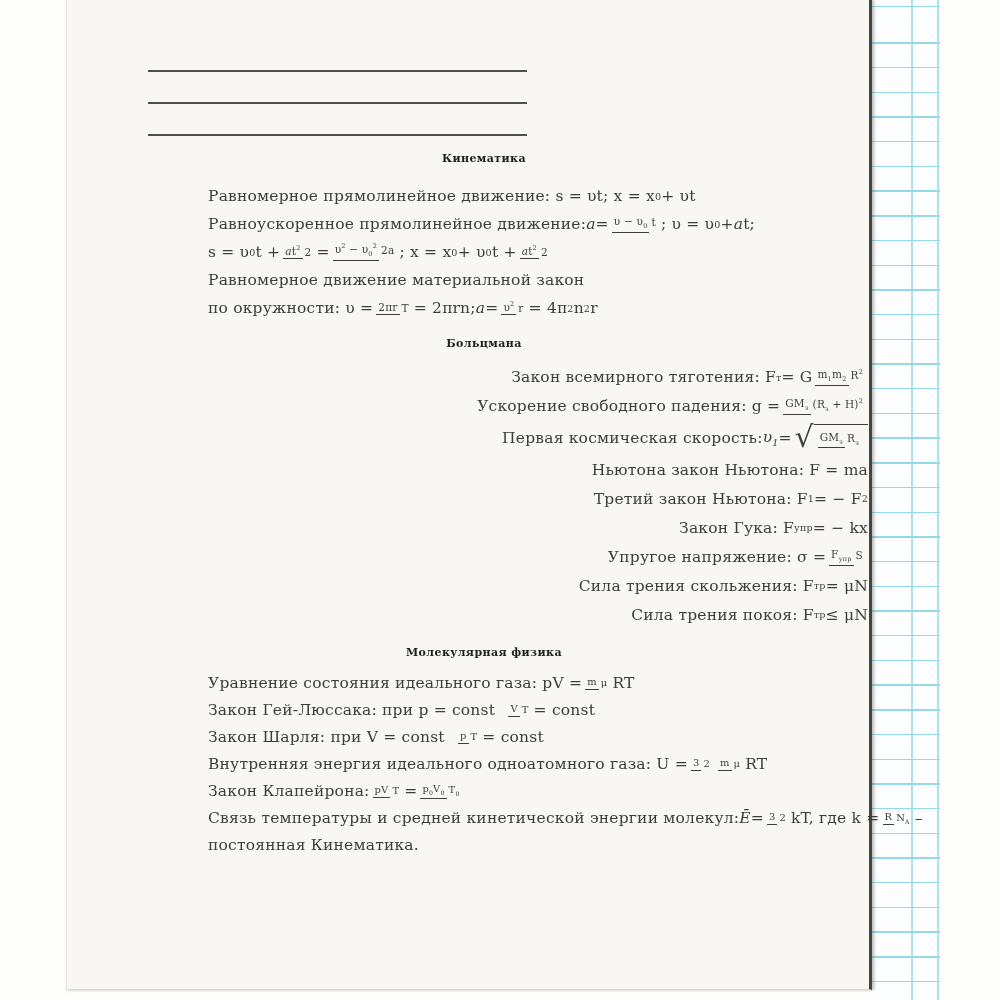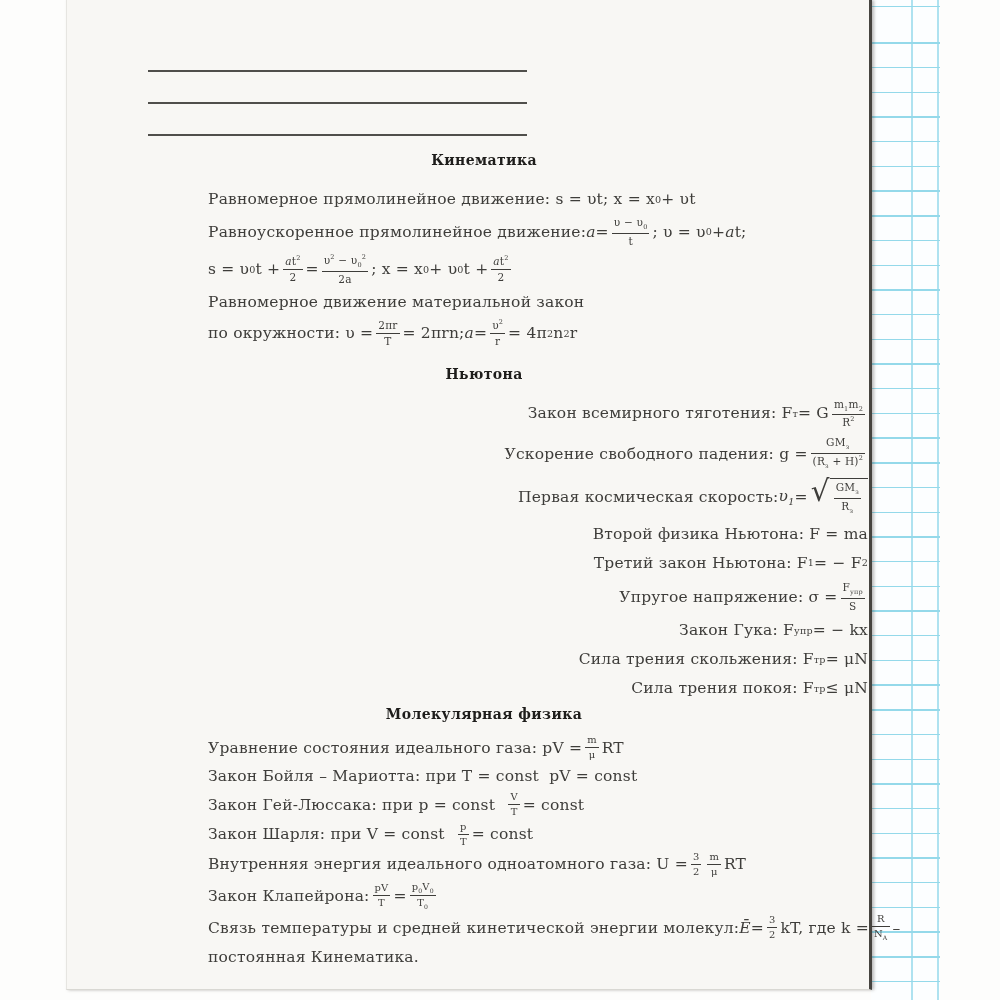--- a/index.html
+++ b/index.html
@@ -32,37 +32,37 @@
     color:#3e3d3a;
   }
 
   .name-lines{position:absolute;left:81px;top:70px;}
   .rule{width:379px;height:2px;background:#504f4b;margin-bottom:30px;}
 
   .content{position:absolute;left:141px;top:0;width:660px;font-size:15.5px;letter-spacing:.2px;}
 
   h2{
     width:552px;text-align:center;
-    font-size:14px;font-weight:bold;color:#1e1d1b;letter-spacing:.4px;
+    font-size:11px;font-weight:bold;color:#1e1d1b;letter-spacing:.4px;
     margin:0;
   }
   h2.kin{margin:152px 0 20px;}
   h2.dyn{margin:18px 0 16px;}
-  h2.mol{margin:7px 0 12px;text-align:center;}
+  h2.mol{margin:20px 0 12px;text-align:center;}
 
   .line{
     white-space:nowrap;display:flex;align-items:center;
     min-height:22px;margin-bottom:6px;
   }
   .sec-dyn .line{margin-bottom:7px;justify-content:flex-end;}
   .sec-mol .line{margin-bottom:3px;min-height:24px;}
 
   
   .line .fr{
-    display:inline-flex;flex-direction:column;justify-content:center;
+    display:inline-flex;flex-direction:row;justify-content:center;
     text-align:center;font-size:.68em;line-height:1.2;margin:0 3px;
   }
   .line .fr .n{border-bottom:1px solid #3e3d3a;padding:0 2px 1px;}
   .line .fr .d{padding:1px 2px 0;}
   .sec-mol .line .fr{font-size:.64em;}
 
   
   .line .sq{display:inline-flex;align-items:stretch;margin-left:3px;}
   .line .sq .sgn{font-size:1.9em;line-height:.95;font-weight:300;}
   .line .sq .rad{border-top:1.5px solid #3e3d3a;padding:2px 4px 0 1px;display:inline-flex;align-items:center;}
@@ -109,56 +109,55 @@
         <div class="line">по окружности: υ = <span class="fr">
               <span class="n">2πr</span>
               <span class="d">T</span>
             </span> = 2πrn; <i>a</i> = <span class="fr">
               <span class="n">υ<sup>2</sup></span>
               <span class="d">r</span>
             </span> = 4π<sup>2</sup>n<sup>2</sup>r</div>
       </section>
 
       <section class="sec-dyn">
-        <h2 class="dyn">Ньютона</h2>
+        <h2 class="dyn">Больцмана</h2>
         <div class="line">Закон всемирного тяготения: F<sub>т</sub> = G<span class="fr">
               <span class="n">m<sub>1</sub>m<sub>2</sub></span>
               <span class="d">R<sup>2</sup></span>
             </span></div>
         <div class="line">Ускорение свободного падения: g = <span class="fr">
               <span class="n">GM<sub>з</sub></span>
               <span class="d">(R<sub>з</sub> + H)<sup>2</sup></span>
             </span></div>
         <div class="line">Первая космическая скорость: <i>υ<sub>1</sub></i> = <span class="sq">
               <span class="sgn">√</span>
               <span class="rad">
                 <span class="fr">
                   <span class="n">GM<sub>з</sub></span>
                   <span class="d">R<sub>з</sub></span>
                 </span>
               </span>
             </span></div>
-        <div class="line">Второй физика Ньютона: F = ma</div>
+        <div class="line">Ньютона закон Ньютона: F = ma</div>
         <div class="line">Третий закон Ньютона: F<sub>1</sub> = − F<sub>2</sub></div>
+        <div class="line">Закон Гука: F<sub>упр</sub> = − kx</div>
         <div class="line">Упругое напряжение: σ = <span class="fr">
               <span class="n">F<sub>упр</sub></span>
               <span class="d">S</span>
             </span></div>
-        <div class="line">Закон Гука: F<sub>упр</sub> = − kx</div>
         <div class="line">Сила трения скольжения: F<sub>тр</sub> = μN</div>
         <div class="line">Сила трения покоя: F<sub>тр</sub> ≤ μN</div>
       </section>
 
       <section class="sec-mol">
         <h2 class="mol">Молекулярная физика</h2>
         <div class="line">Уравнение состояния идеального газа: pV = <span class="fr">
               <span class="n">m</span>
               <span class="d">μ</span>
             </span>RT</div>
-        <div class="line">Закон Бойля – Мариотта: при T = const&nbsp;&nbsp;pV = const</div>
         <div class="line">Закон Гей-Люссака: при p = const&nbsp;&nbsp;<span class="fr">
               <span class="n">V</span>
               <span class="d">T</span>
             </span> = const</div>
         <div class="line">Закон Шарля: при V = const&nbsp;&nbsp;<span class="fr">
               <span class="n">p</span>
               <span class="d">T</span>
             </span> = const</div>
         <div class="line">Внутренняя энергия идеального одноатомного газа: U = <span class="fr">
               <span class="n">3</span>

